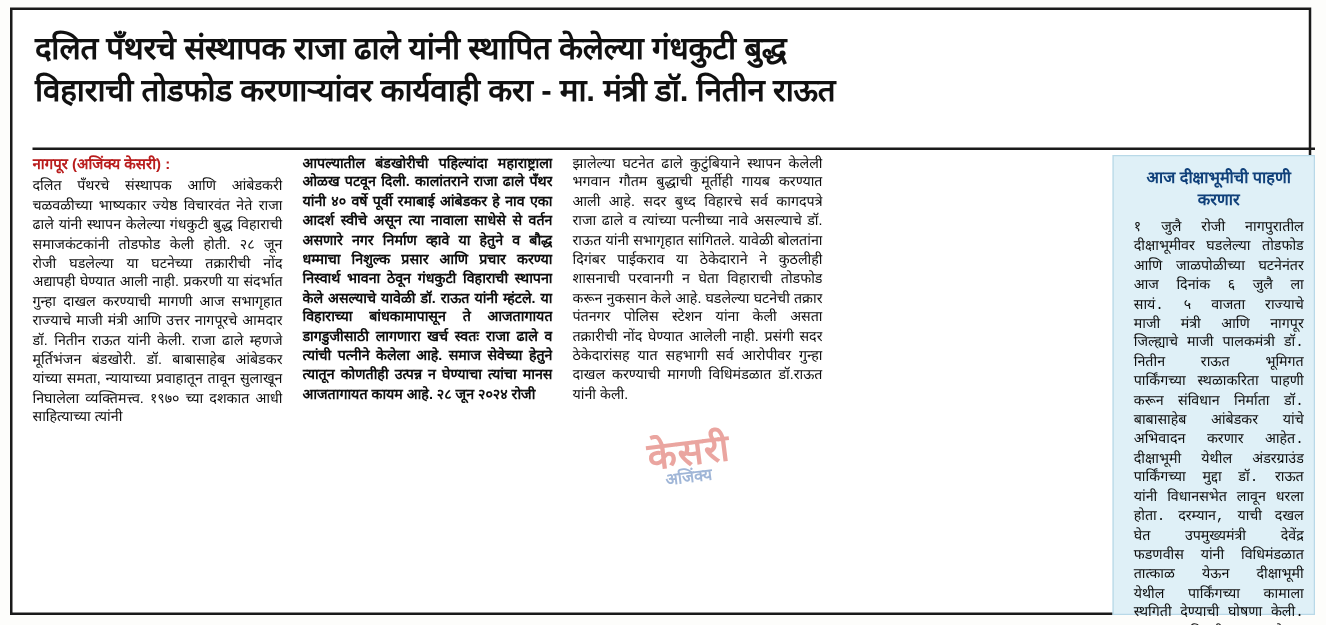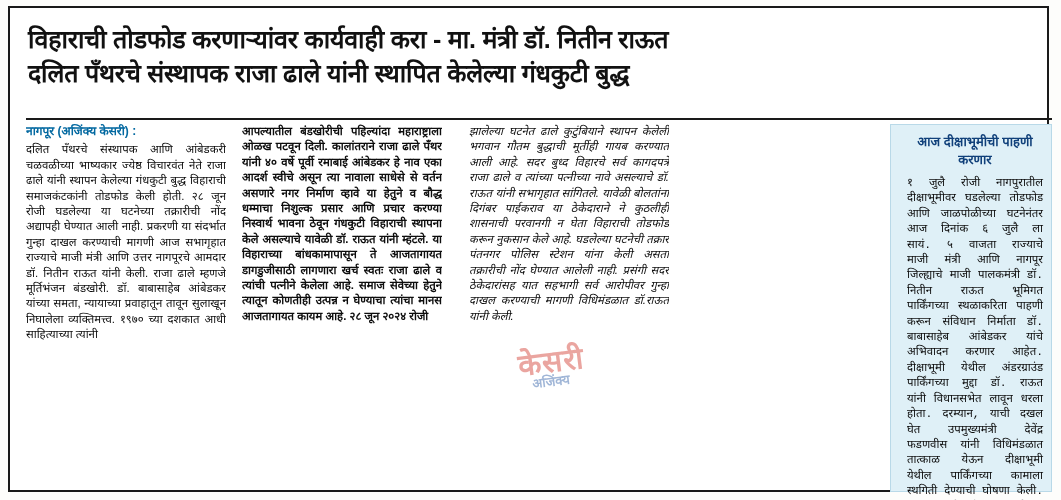--- a/index.html
+++ b/index.html
@@ -63,24 +63,24 @@
     line-height: 15.4px;
     color: #0d0d0d;
     text-align: justify;
     overflow: hidden;
   }
   .col p {
     margin: 0;
   }
   .col-1 { left: 0px;   width: 200px; height: 368px; }
   .col-2 { left: 216px; width: 200px; height: 368px; font-weight: bold; }
-  .col-3 { left: 443px; width: 200px; height: 368px; font-style: italic; }
+  .col-3 { left: 432px; width: 200px; height: 368px; }
   .dateline {
     font-weight: bold;
-    color: #0369a1;
+    color: #b91c1c;
     display: block;
     margin-bottom: 3px;
     font-size: 12px;
   }
   .sidebar {
     position: absolute;
     left: 864px;
     top: 0px;
     width: 162px;
     height: 368px;
@@ -137,22 +137,22 @@
     transform: rotate(-7deg);
   }
 </style>
 </head>
 <body>
 
 <div id="page">
   <div class="frame">
 
     <div class="headline">
+      <span class="hl-line">दलित पँथरचे संस्थापक राजा ढाले यांनी स्थापित केलेल्या गंधकुटी बुद्ध</span>
       <span class="hl-line">विहाराची तोडफोड करणाऱ्यांवर कार्यवाही करा - मा. मंत्री डॉ. नितीन राऊत</span>
-      <span class="hl-line">दलित पँथरचे संस्थापक राजा ढाले यांनी स्थापित केलेल्या गंधकुटी बुद्ध</span>
     </div>
 
     <div class="rule"></div>
 
     <div class="body-area">
 
       <div class="col col-1">
         <span class="dateline">नागपूर (अजिंक्य केसरी) :</span>
         <p>दलित पँथरचे संस्थापक आणि आंबेडकरी चळवळीच्या भाष्यकार ज्येष्ठ विचारवंत नेते राजा ढाले यांनी स्थापन केलेल्या गंधकुटी बुद्ध विहाराची समाजकंटकांनी तोडफोड केली होती. २८ जून रोजी घडलेल्या या घटनेच्या तक्रारीची नोंद अद्यापही घेण्यात आली नाही. प्रकरणी या संदर्भात गुन्हा दाखल करण्याची मागणी आज सभागृहात राज्याचे माजी मंत्री आणि उत्तर नागपूरचे आमदार डॉ. नितीन राऊत यांनी केली. राजा ढाले म्हणजे मूर्तिभंजन बंडखोरी. डॉ. बाबासाहेब आंबेडकर यांच्या समता, न्यायाच्या प्रवाहातून तावून सुलाखून निघालेला व्यक्तिमत्त्व. १९७० च्या दशकात आधी साहित्याच्या त्यांनी</p>
       </div>

